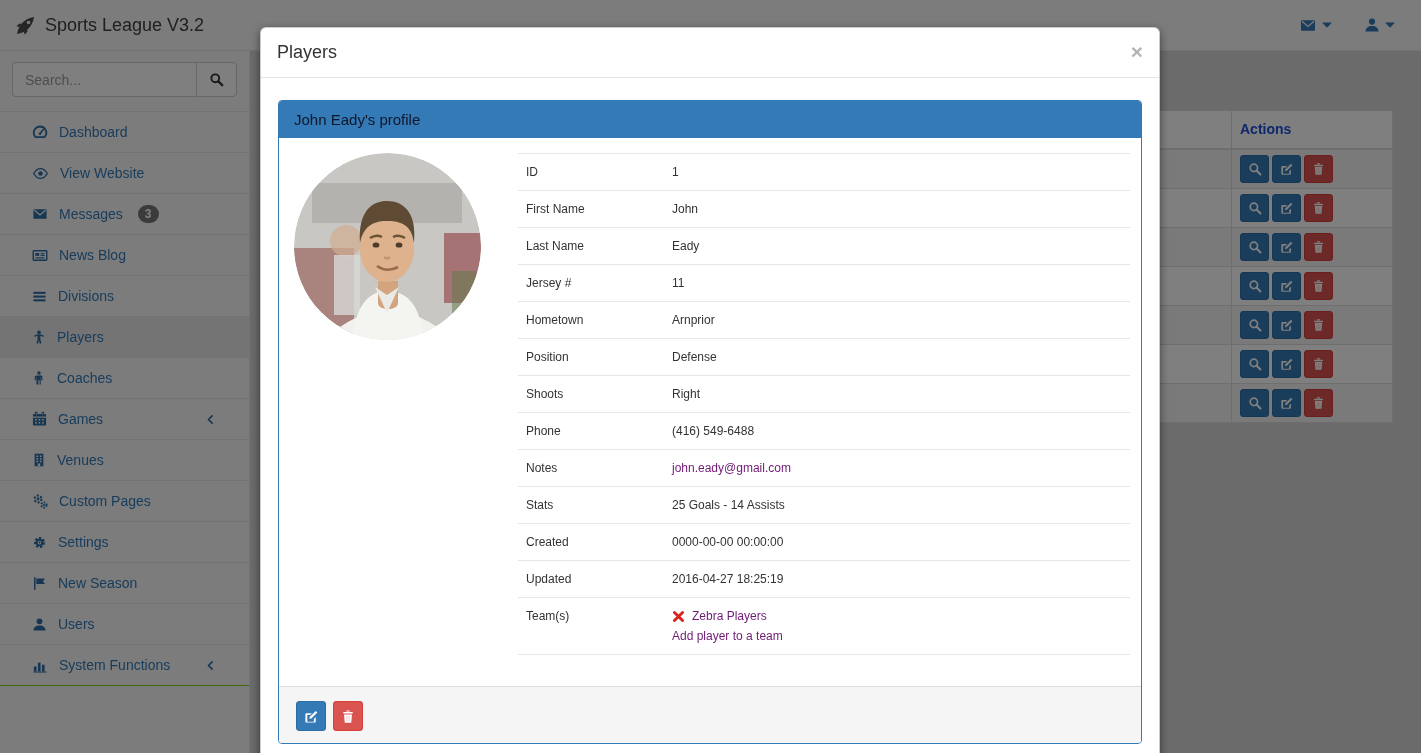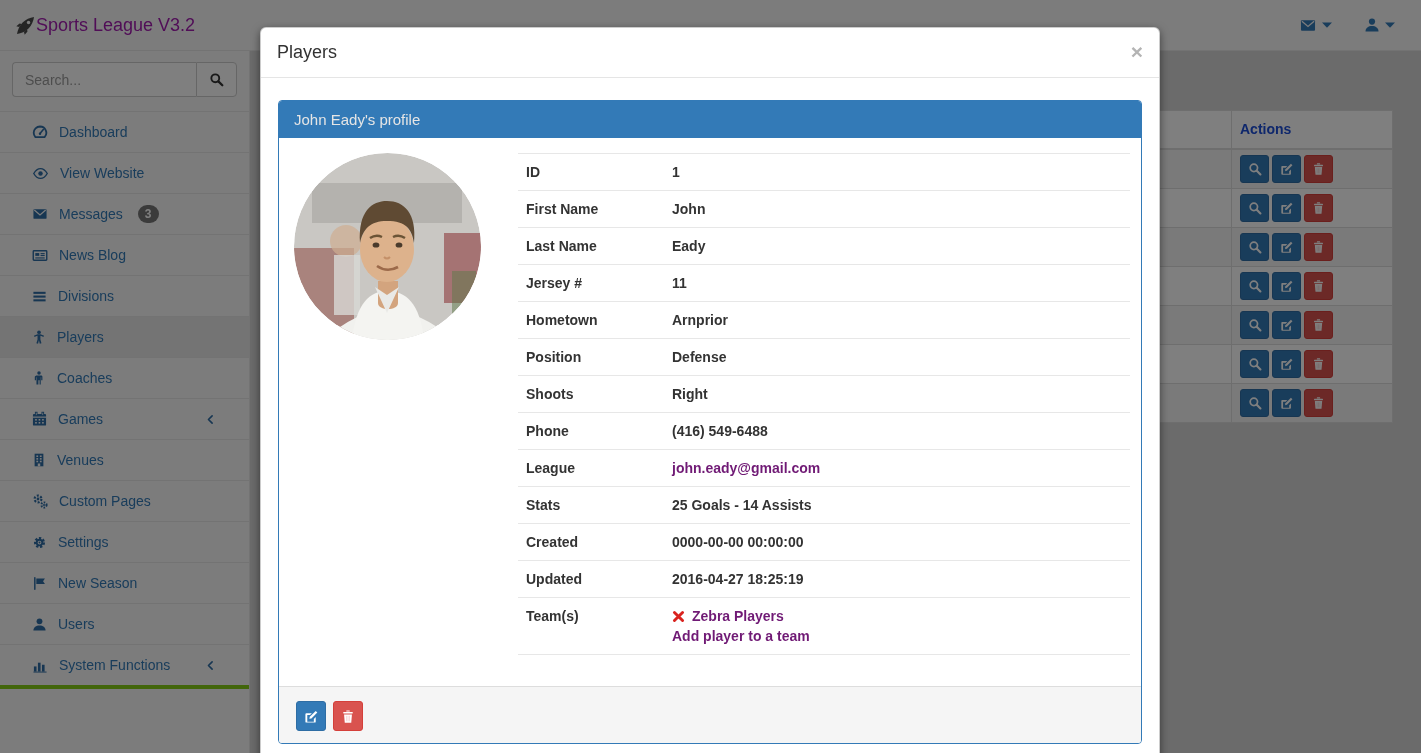--- a/index.html
+++ b/index.html
@@ -9,22 +9,22 @@
     background: #d6d6d6;
     font-family: "Liberation Sans", sans-serif; font-size: 14px; color: #333;
   }
   svg.ic { display:inline-block; vertical-align:middle; fill:currentColor; stroke:none; }
 
   
   .navbar {
     position: absolute; top:0; left:0; right:0; height:51px;
     background:#f8f8f8; border-bottom:1px solid #e7e7e7; z-index:2;
   }
-  .brand { position:absolute; left:15px; top:0; height:50px; display:flex; align-items:center; gap:0;
-           font-size:18px; color:#a21caf; text-decoration:none; }
+  .brand { position:absolute; left:15px; top:0; height:50px; display:flex; align-items:center; gap:9px;
+           font-size:18px; color:#404040; text-decoration:none; }
   .brand .ic { color:#4a4a4a; }
   .topnav { position:absolute; right:10px; top:0; height:50px; display:flex; align-items:center; }
   .topnav .tn-item { display:flex; align-items:center; gap:5px; padding:0 16px; height:50px; color:#337ab7; cursor:pointer; }
 
   
   .sidebar {
     position:absolute; top:51px; left:0; bottom:0; width:250px;
     background:#f8f8f8; border-right:1px solid #e7e7e7; z-index:2;
   }
   .search-wrap { display:flex; margin:11px 12px 14px 12px; }
@@ -33,21 +33,21 @@
     background:#fff; border:1px solid #ccc; border-right:0; border-radius:4px 0 0 4px; outline:none;
     font-family:"Liberation Sans", sans-serif;
   }
   .search-input::placeholder { color:#9b9b9b; }
   .search-btn {
     width:41px; height:35px; background:#fff; border:1px solid #ccc; border-radius:0 4px 4px 0;
     color:#333; cursor:pointer; display:flex; align-items:center; justify-content:center;
   }
   .side-menu { list-style:none; }
   .side-menu li { border-top:1px solid #e7e7e7; }
-  .side-menu li:last-child { border-bottom:4px solid #84cc16; }
+  .side-menu li:last-child { border-bottom:1px solid #84cc16; }
   .side-menu a {
     display:flex; align-items:center; gap:11px; padding:10px 32px;
     color:#337ab7; text-decoration:none; font-size:14px; line-height:20px;
   }
   .side-menu li.active a { background:#e9e9e9; }
   .side-menu .ic { color:#2f6da5; flex:none; }
   .badge {
     background:#777; color:#fff; font-size:12px; font-weight:bold;
     border-radius:10px; padding:2px 7px; line-height:14px; margin-left:4px;
   }
@@ -77,29 +77,29 @@
     background:#fff; border:1px solid rgba(0,0,0,.2); border-radius:6px;
     box-shadow:0 3px 9px rgba(0,0,0,.5);
   }
   .modal-header { padding:14px 16px; border-bottom:1px solid #e5e5e5; }
   .modal-title { font-size:18px; color:#333; font-weight:normal; display:inline-block; }
   .modal-close { float:right; font-size:21px; font-weight:bold; color:#b4b4b4; line-height:20px;
                  background:none; border:none; cursor:pointer; font-family:"Liberation Sans",sans-serif; }
   .modal-body { padding:22px 17px 17px 17px; }
 
   .panel { border:1px solid #337ab7; border-radius:4px; }
-  .panel-heading { background:#337ab7; color:#e5e5e5; padding:10px 15px; font-size:15px; border-radius:3px 3px 0 0; }
+  .panel-heading { background:#337ab7; color:#0f172a; padding:10px 15px; font-size:15px; border-radius:3px 3px 0 0; }
   .panel-body { padding:15px; overflow:hidden; }
   .panel-footer { background:#f5f5f5; border-top:1px solid #ddd; padding:14px 15px 12px 17px; border-radius:0 0 3px 3px; }
   .panel-footer .btn { width:30px; height:30px; margin-right:7px; }
 
   .avatar { float:left; width:187px; height:187px; border-radius:50%; overflow:hidden; }
 
   .profile-table { margin-left:224px; width:612px; border-collapse:collapse; margin-bottom:16px; }
-  .profile-table td { padding:8px; font-size:14px; color:#333; border-top:1px solid #e7e7e7; vertical-align:top; line-height:20px;font-weight:bold; }
+  .profile-table td { padding:8px; font-size:12px; color:#333; border-top:1px solid #e7e7e7; vertical-align:top; line-height:20px; }
   .profile-table tr:last-child td { border-bottom:1px solid #e7e7e7; }
   .profile-table td.lbl { width:146px; }
   a.lnk { color:#701a75; text-decoration:none; }
   .team-line { display:flex; align-items:center; gap:7px; }
   .x-ic { color:#d9231f; }
 </style>
 </head>
 <body>
 
 <svg width="0" height="0" style="position:absolute">
@@ -597,21 +597,21 @@
                 </tr>
             <tr>
                   <td class="lbl">Shoots</td>
                   <td>Right</td>
                 </tr>
             <tr>
                   <td class="lbl">Phone</td>
                   <td>(416) 549-6488</td>
                 </tr>
             <tr>
-                  <td class="lbl">League</td>
+                  <td class="lbl">Notes</td>
                   <td><a class="lnk">john.eady@gmail.com</a></td>
                 </tr>
             <tr>
                   <td class="lbl">Stats</td>
                   <td>25 Goals - 14 Assists</td>
                 </tr>
             <tr>
                   <td class="lbl">Created</td>
                   <td>0000-00-00 00:00:00</td>
                 </tr>

